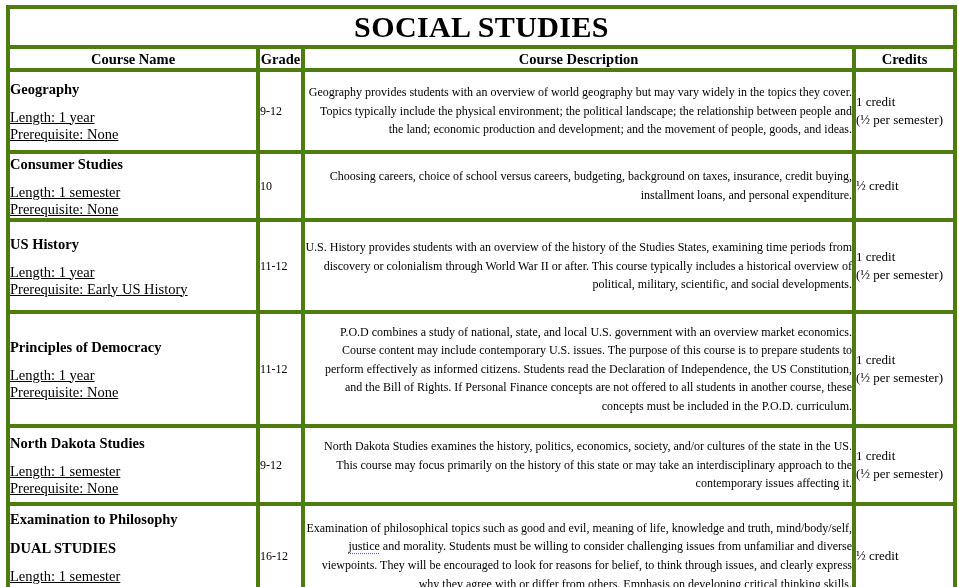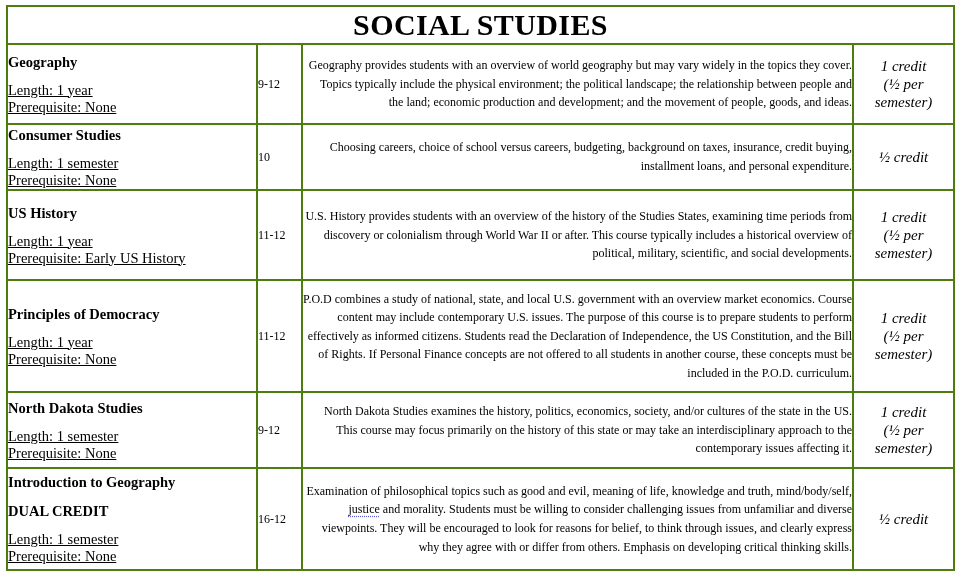--- a/index.html
+++ b/index.html
@@ -22,21 +22,21 @@
     padding: 5px 6px 2px 6px;
   }
   table.course-table {
     width: 100%;
     border-collapse: collapse;
     table-layout: fixed;
     border: 2px solid #000;
   }
   table.course-table td,
   table.course-table th {
-    border: 2px solid #4d7c0f;
+    border: 4px solid #4d7c0f;
     vertical-align: middle;
     padding: 0;
     margin-left: 6px;
   }
   
   .title-cell {
     text-align: center;
     border-bottom: 1px solid #000 !important;
     padding: 1px 0 2px 0;
     height: 36px;
@@ -98,26 +98,25 @@
     line-height: 17px;
   }
   td.desc-cell {
     padding: 5px 10px 5px 9px;
     vertical-align: middle;
     font-size: 12px;
     line-height: 18.6px;
     text-align: right;
   }
   td.credit-cell {
-    text-align: center;
-    vertical-align: middle;
-    font-size: 15px;
+    text-align: left;
+    vertical-align: middle;
+    font-size: 13px;
     line-height: 18px;
     padding: 3px 2px;
-    font-style: italic;
   }
   .credit-main { display: block; }
   .credit-sub  { display: block; }
 
   .spellmark {
     text-decoration: underline;
     text-decoration-style: dotted;
     text-decoration-color: #5b5bd6;
     text-underline-offset: 2px;
   }
@@ -140,20 +139,26 @@
       <col class="c-grade">
       <col class="c-desc">
       <col class="c-cred">
     </colgroup>
     <tbody>
       <tr>
         <td class="title-cell" colspan="4">
           <span class="doc-title">SOCIAL STUDIES</span>
         </td>
       </tr>
+      <tr>
+        <th class="hdr">Course Name</th>
+        <th class="hdr">Grade</th>
+        <th class="hdr">Course Description</th>
+        <th class="hdr">Credits</th>
+      </tr>
 
       <tr class="r-geography">
         <td class="name-cell">
           <span class="course-title">Geography</span>
           <span class="meta-line">Length: 1 year</span>
           <span class="meta-line">Prerequisite: None</span>
         </td>
         <td class="grade-cell">9-12</td>
         <td class="desc-cell">
           <span>Geography provides students with an overview of world geography but may vary widely in the topics they cover.  Topics typically include the physical environment; the political landscape; the relationship between people and the land; economic production and development; and the movement of people, goods, and ideas.</span>
@@ -222,22 +227,22 @@
           <span>North Dakota Studies examines the history, politics, economics, society, and/or cultures of the state in the US. This course may focus primarily on the history of this state or may take an interdisciplinary approach to the contemporary issues affecting it.</span>
         </td>
         <td class="credit-cell">
           <span class="credit-main">1 credit</span>
           <span class="credit-sub">(½ per semester)</span>
         </td>
       </tr>
 
       <tr class="r-philosophy">
         <td class="name-cell">
-          <span class="course-title">Introduction to Geography</span>
-          <span class="dual-credit">DUAL CREDIT</span>
+          <span class="course-title">Examination to Philosophy</span>
+          <span class="dual-credit">DUAL STUDIES</span>
           <span class="meta-line">Length: 1 semester</span>
           <span class="meta-line">Prerequisite: None</span>
         </td>
         <td class="grade-cell">16-12</td>
         <td class="desc-cell"><span>Examination of philosophical topics such as good and evil, meaning of life, knowledge and truth, mind/body/self, </span><span class="spellmark">justice</span><span> and morality. Students must be willing to consider challenging issues from unfamiliar and diverse viewpoints. They will be encouraged to look for reasons for belief, to think through issues, and clearly express why they agree with or differ from others. Emphasis on developing critical thinking skills.</span></td>
         <td class="credit-cell">
           <span class="credit-main">½ credit</span>
         </td>
       </tr>
     </tbody>

